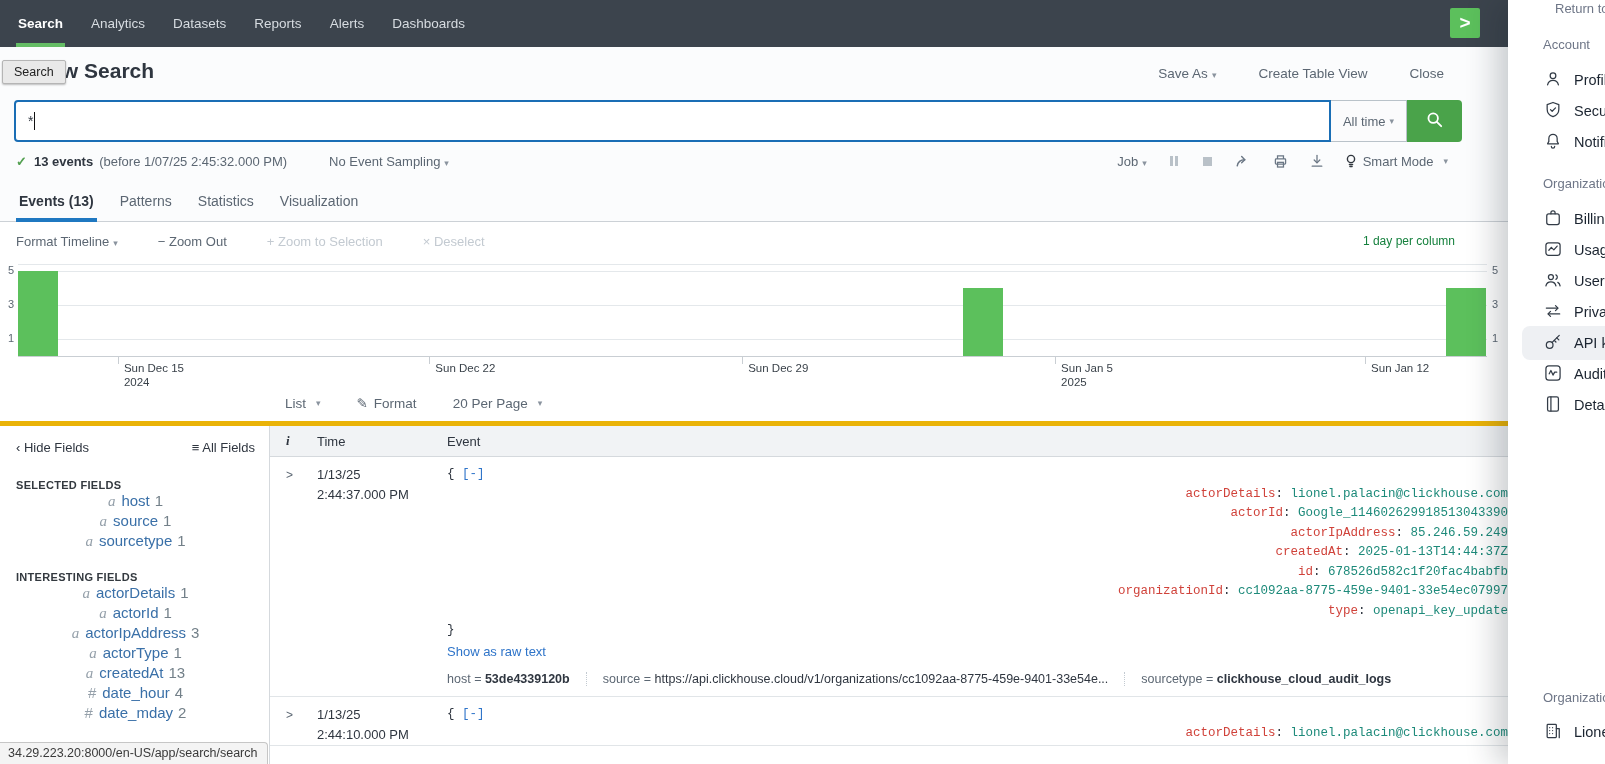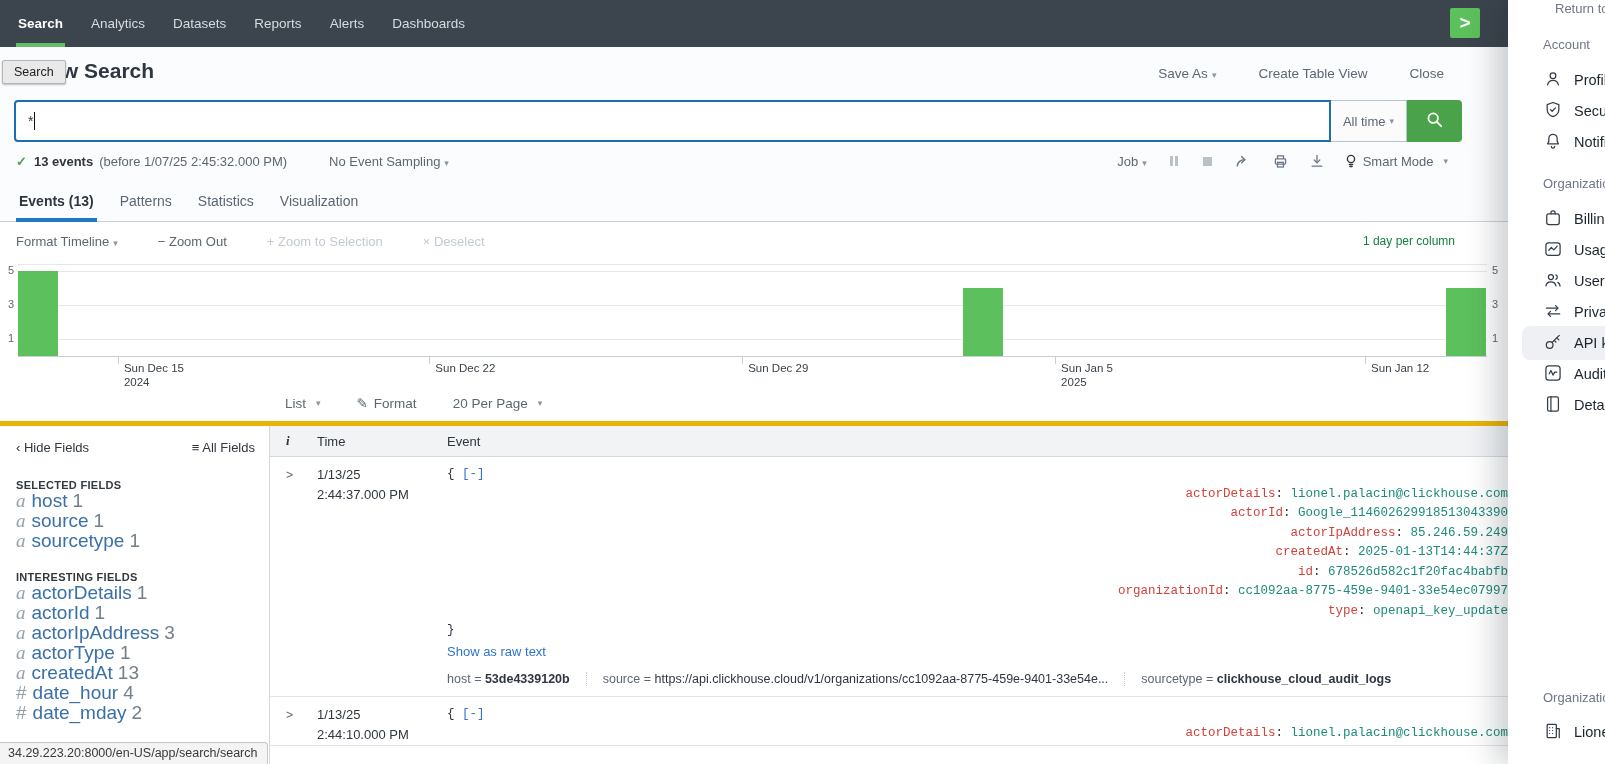--- a/index.html
+++ b/index.html
@@ -72,21 +72,21 @@
   .results-bar{height:36px;display:flex;align-items:center;gap:36px;padding-left:285px;font-size:13.5px;color:#5c6773;}
   .rb-item{cursor:pointer;display:flex;align-items:center;gap:6px;}
 
   
   .main{display:flex;height:415px;border-top:5px solid #eab308;}
   .fields-sidebar{width:270px;border-right:1px solid #d5d9dd;padding:14px 14px 0 16px;overflow:hidden;}
   .fs-head{display:flex;justify-content:space-between;font-size:13px;color:#2f3640;}
   .fs-link{cursor:pointer;}
   .fs-title{margin-top:24px;font-size:11px;font-weight:700;color:#33393f;letter-spacing:.3px;}
   .fs-title.second{margin-top:20px;}
-  .field{line-height:20px;font-size:19px;cursor:pointer;white-space:nowrap;}
+  .field{line-height:20px;font-size:15px;cursor:pointer;white-space:nowrap;text-align:center;}
   .f-pre{color:#95a0aa;margin-right:6px;}
   .f-pre.alpha{font-style:italic;font-family:"Liberation Serif",serif;}
   .f-name{color:#3a70a8;}
   .f-count{color:#738089;margin-left:5px;}
 
   
   .etable{flex:1;position:relative;overflow:hidden;}
   .thead{height:31px;background:#f1f3f5;border-bottom:1px solid #d5d9dd;display:flex;align-items:center;
     font-size:13px;color:#2f3640;}
   .col-i{width:47px;padding-left:16px;}

